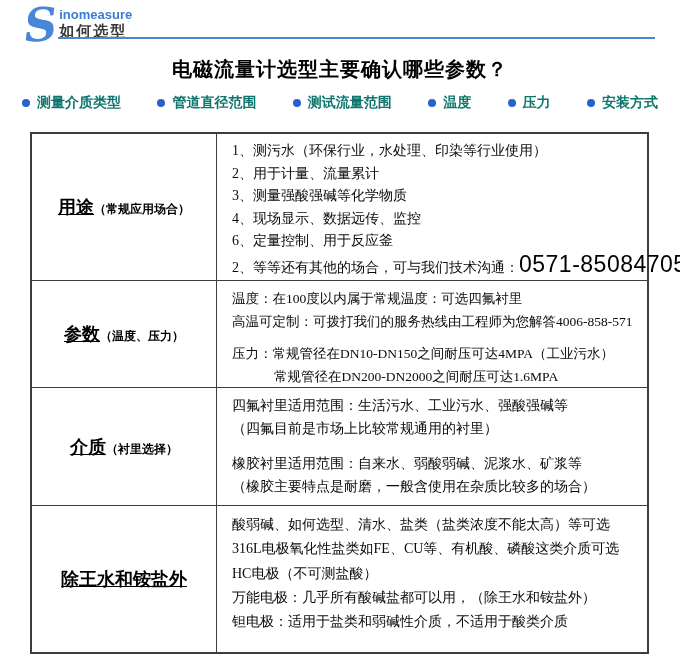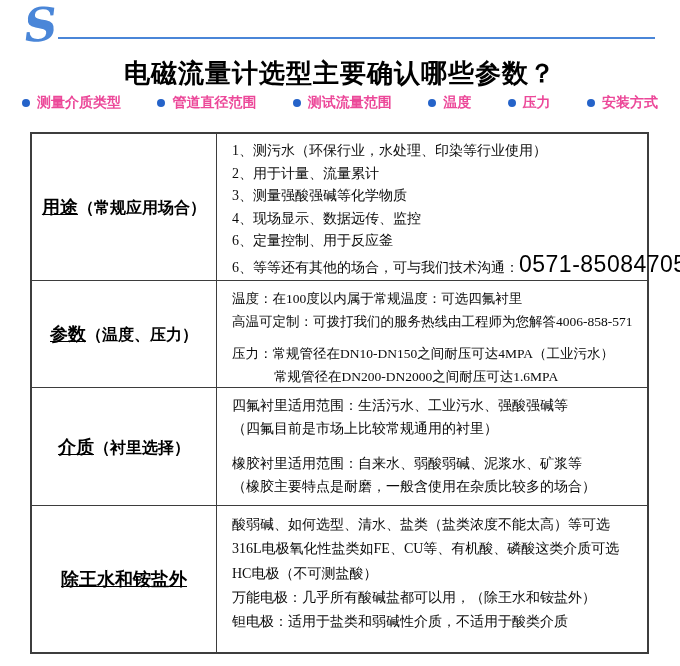--- a/index.html
+++ b/index.html
@@ -48,21 +48,21 @@
     background: #4a86d8;
   }
 
   
   .title {
     position: absolute;
     top: 56px;
     left: 0;
     width: 100%;
     text-align: center;
-    font-size: 26px;
+    font-size: 20px;
     font-weight: bold;
     color: #000;
     letter-spacing: 1px;
   }
 
   
   .bullets {
     position: absolute;
     top: 94px;
     left: 22px;
@@ -75,21 +75,21 @@
   .bullet-dot {
     width: 8px; height: 8px;
     border-radius: 50%;
     background: #2563c9;
     margin-right: 7px;
     flex: 0 0 auto;
   }
   .bullet-label {
     font-size: 14px;
     font-weight: bold;
-    color: #ec4899;
+    color: #0f766e;
     white-space: nowrap;
   }
 
   
   .sel-table {
     position: absolute;
     left: 30px;
     top: 132px;
     width: 619px;
     height: 522px;
@@ -109,21 +109,21 @@
     width: 185px;
     flex: 0 0 185px;
     border-right: 1.5px solid #3d3d3d;
     display: flex;
     align-items: center;
     justify-content: center;
     text-align: center;
     padding: 4px;
   }
   .tlabel-main { font-size: 18px; font-weight: bold; color: #000; text-decoration: underline; }
-  .tlabel-note { font-size: 16px; font-weight: bold; color: #000; }
+  .tlabel-note { font-size: 12px; font-weight: bold; color: #000; }
 
   .tcontent {
     flex: 1;
     padding: 6px 8px 4px 15px;
     font-size: 14px;
     color: #0a0a0a;
   }
   .line { line-height: 22.5px; white-space: nowrap; }
   .trow-2 .tcontent .line { line-height: 23px; font-size: 13.5px; }
   .trow-3 .tcontent .line { line-height: 23px; }
@@ -139,20 +139,24 @@
     letter-spacing: 0.5px;
   }
 </style>
 </head>
 <body>
 
 <div class="page">
 
   <div class="logo">
     <span class="logo-s">S</span>
+    <div class="logo-right">
+      <span class="logo-name">inomeasure</span>
+      <span class="logo-sub">如何选型</span>
+    </div>
   </div>
   <div class="header-line"></div>
 
   <div class="title">电磁流量计选型主要确认哪些参数？</div>
 
   <div class="bullets">
     <div class="bullet-item">
       <span class="bullet-dot"></span>
       <span class="bullet-label">测量介质类型</span>
     </div>
@@ -186,21 +190,21 @@
           <span class="tlabel-main">用途</span><span class="tlabel-note">（常规应用场合）</span>
         </div>
       </div>
       <div class="tcontent">
         <div class="line">1、测污水（环保行业，水处理、印染等行业使用）</div>
         <div class="line">2、用于计量、流量累计</div>
         <div class="line">3、测量强酸强碱等化学物质</div>
         <div class="line">4、现场显示、数据远传、监控</div>
         <div class="line">6、定量控制、用于反应釜</div>
         <div class="line">
-          <span>6、等等还有其他的场合，可与我们技术沟通：</span><span class="phone">0571-85084705</span>
+          <span>2、等等还有其他的场合，可与我们技术沟通：</span><span class="phone">0571-85084705</span>
         </div>
       </div>
     </div>
 
     <div class="trow trow-2">
       <div class="tlabel">
         <div>
           <span class="tlabel-main">参数</span><span class="tlabel-note">（温度、压力）</span>
         </div>
       </div>

